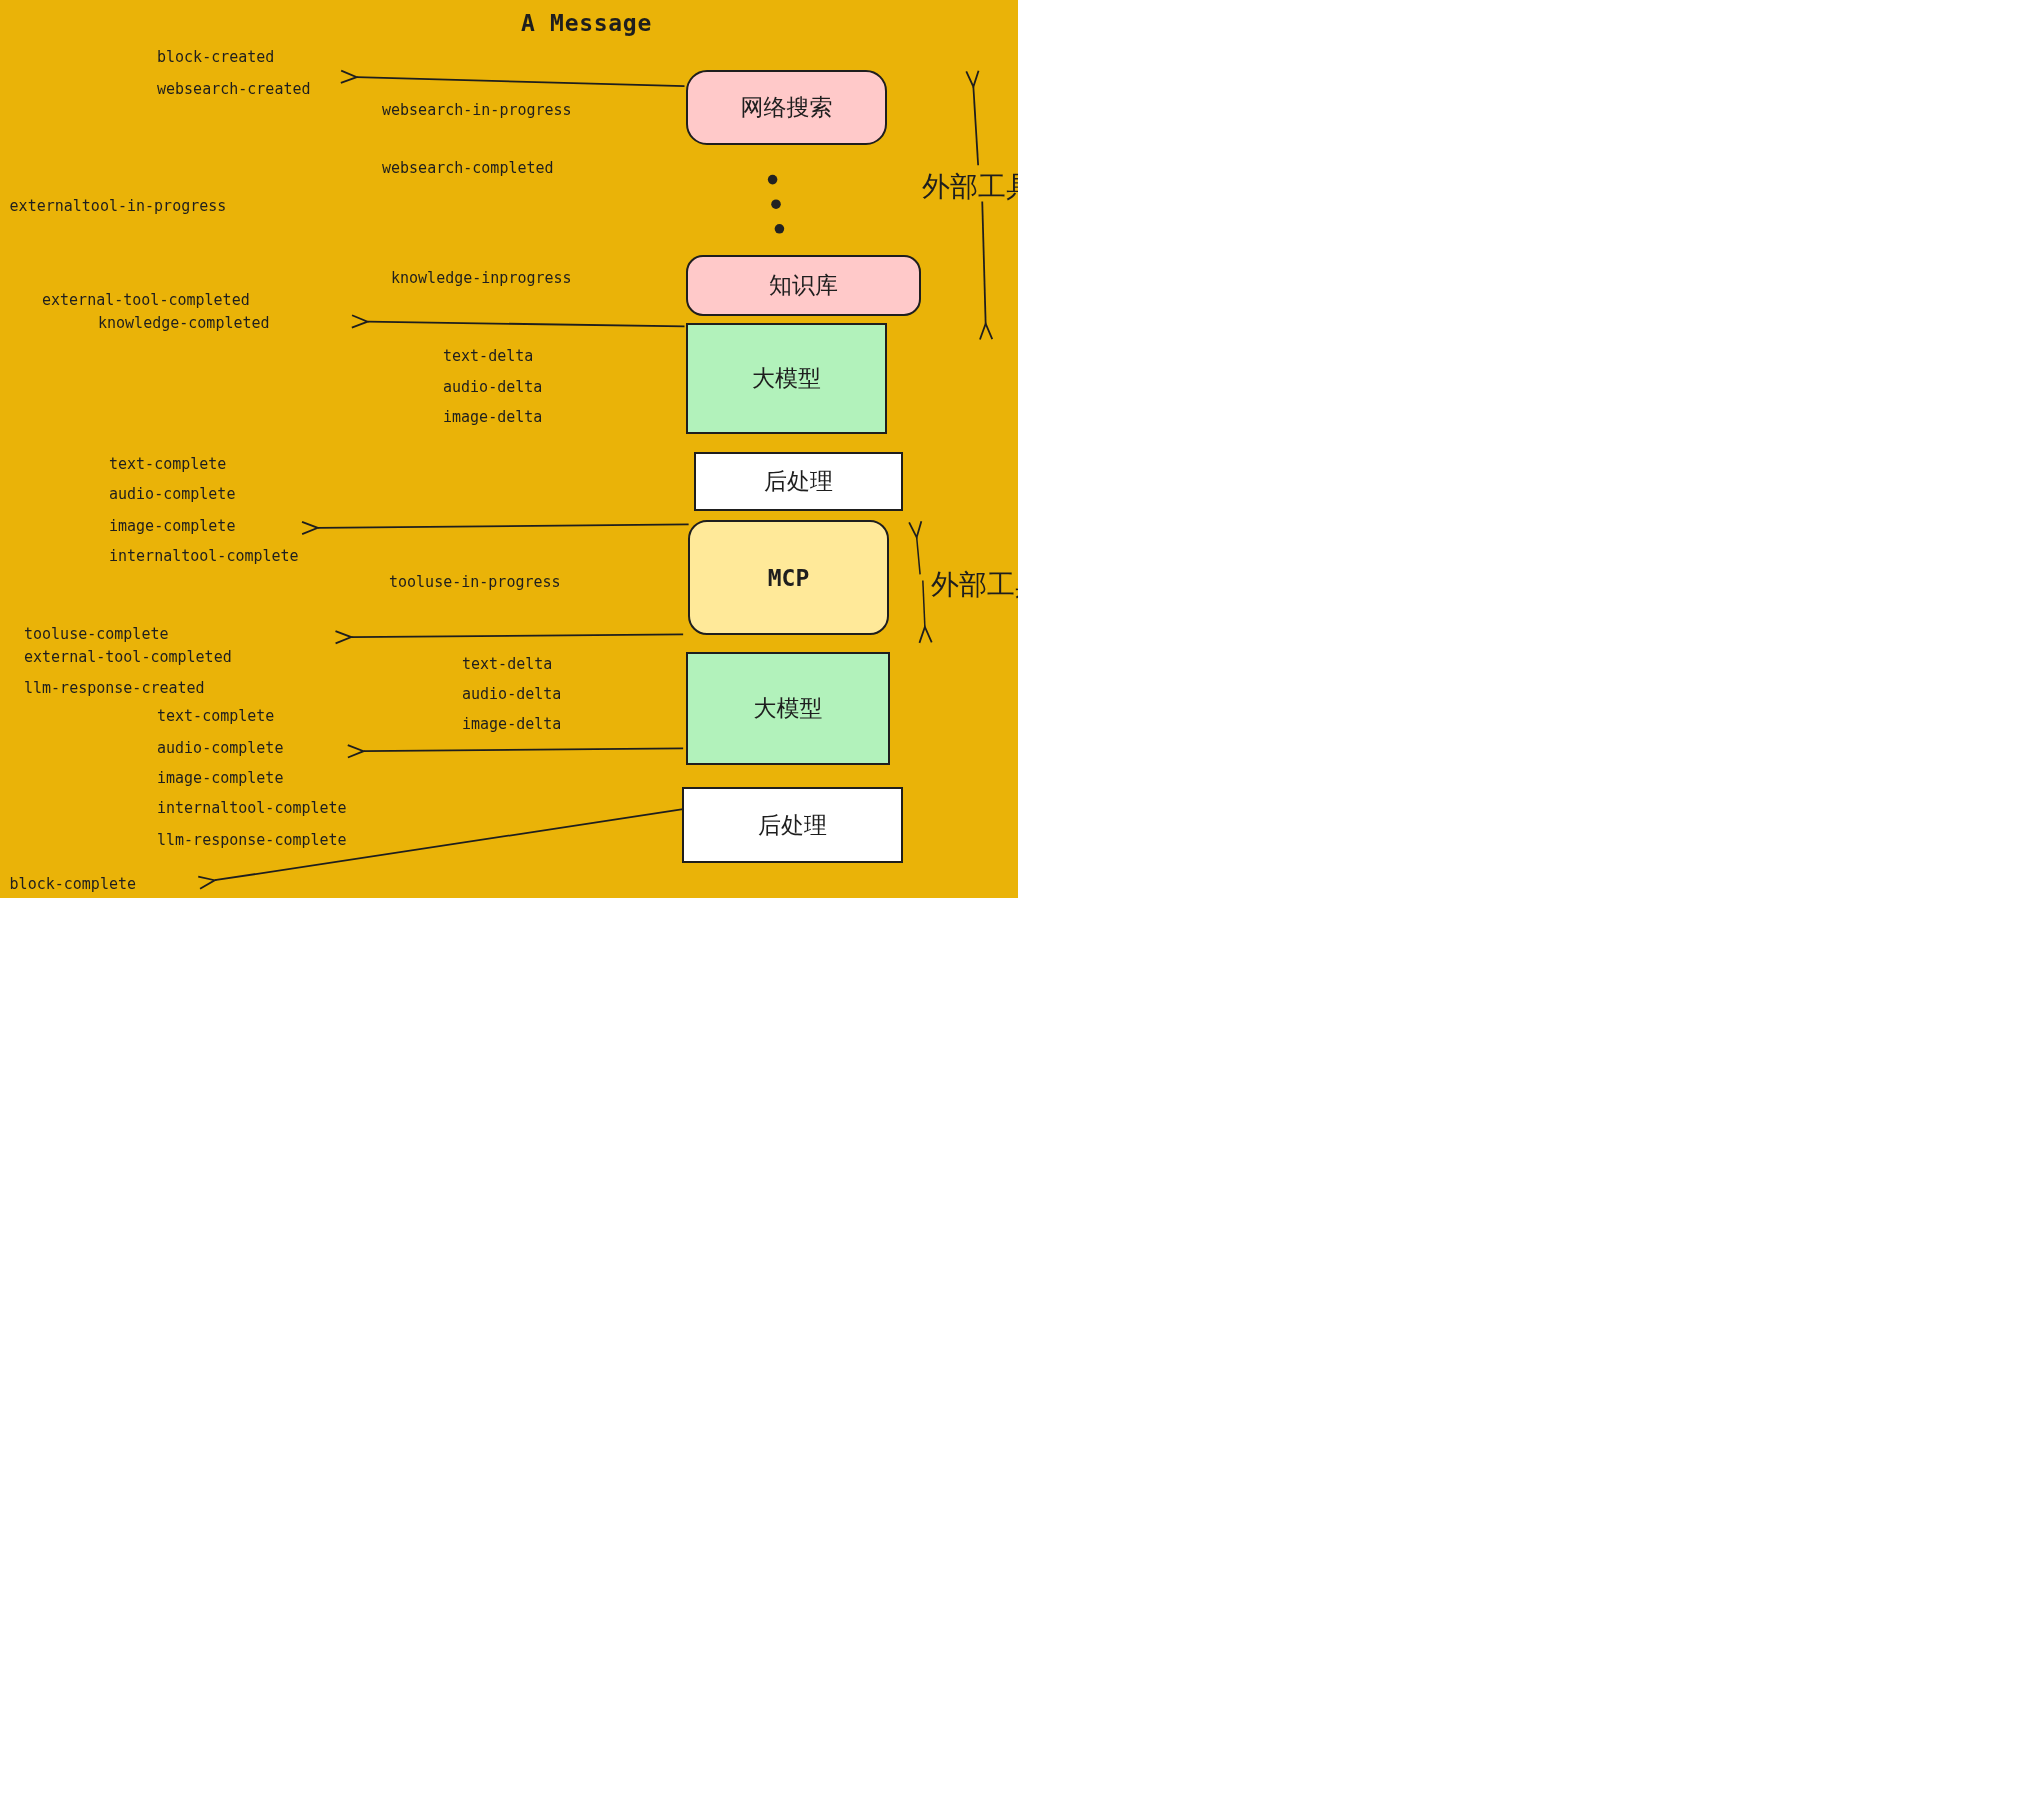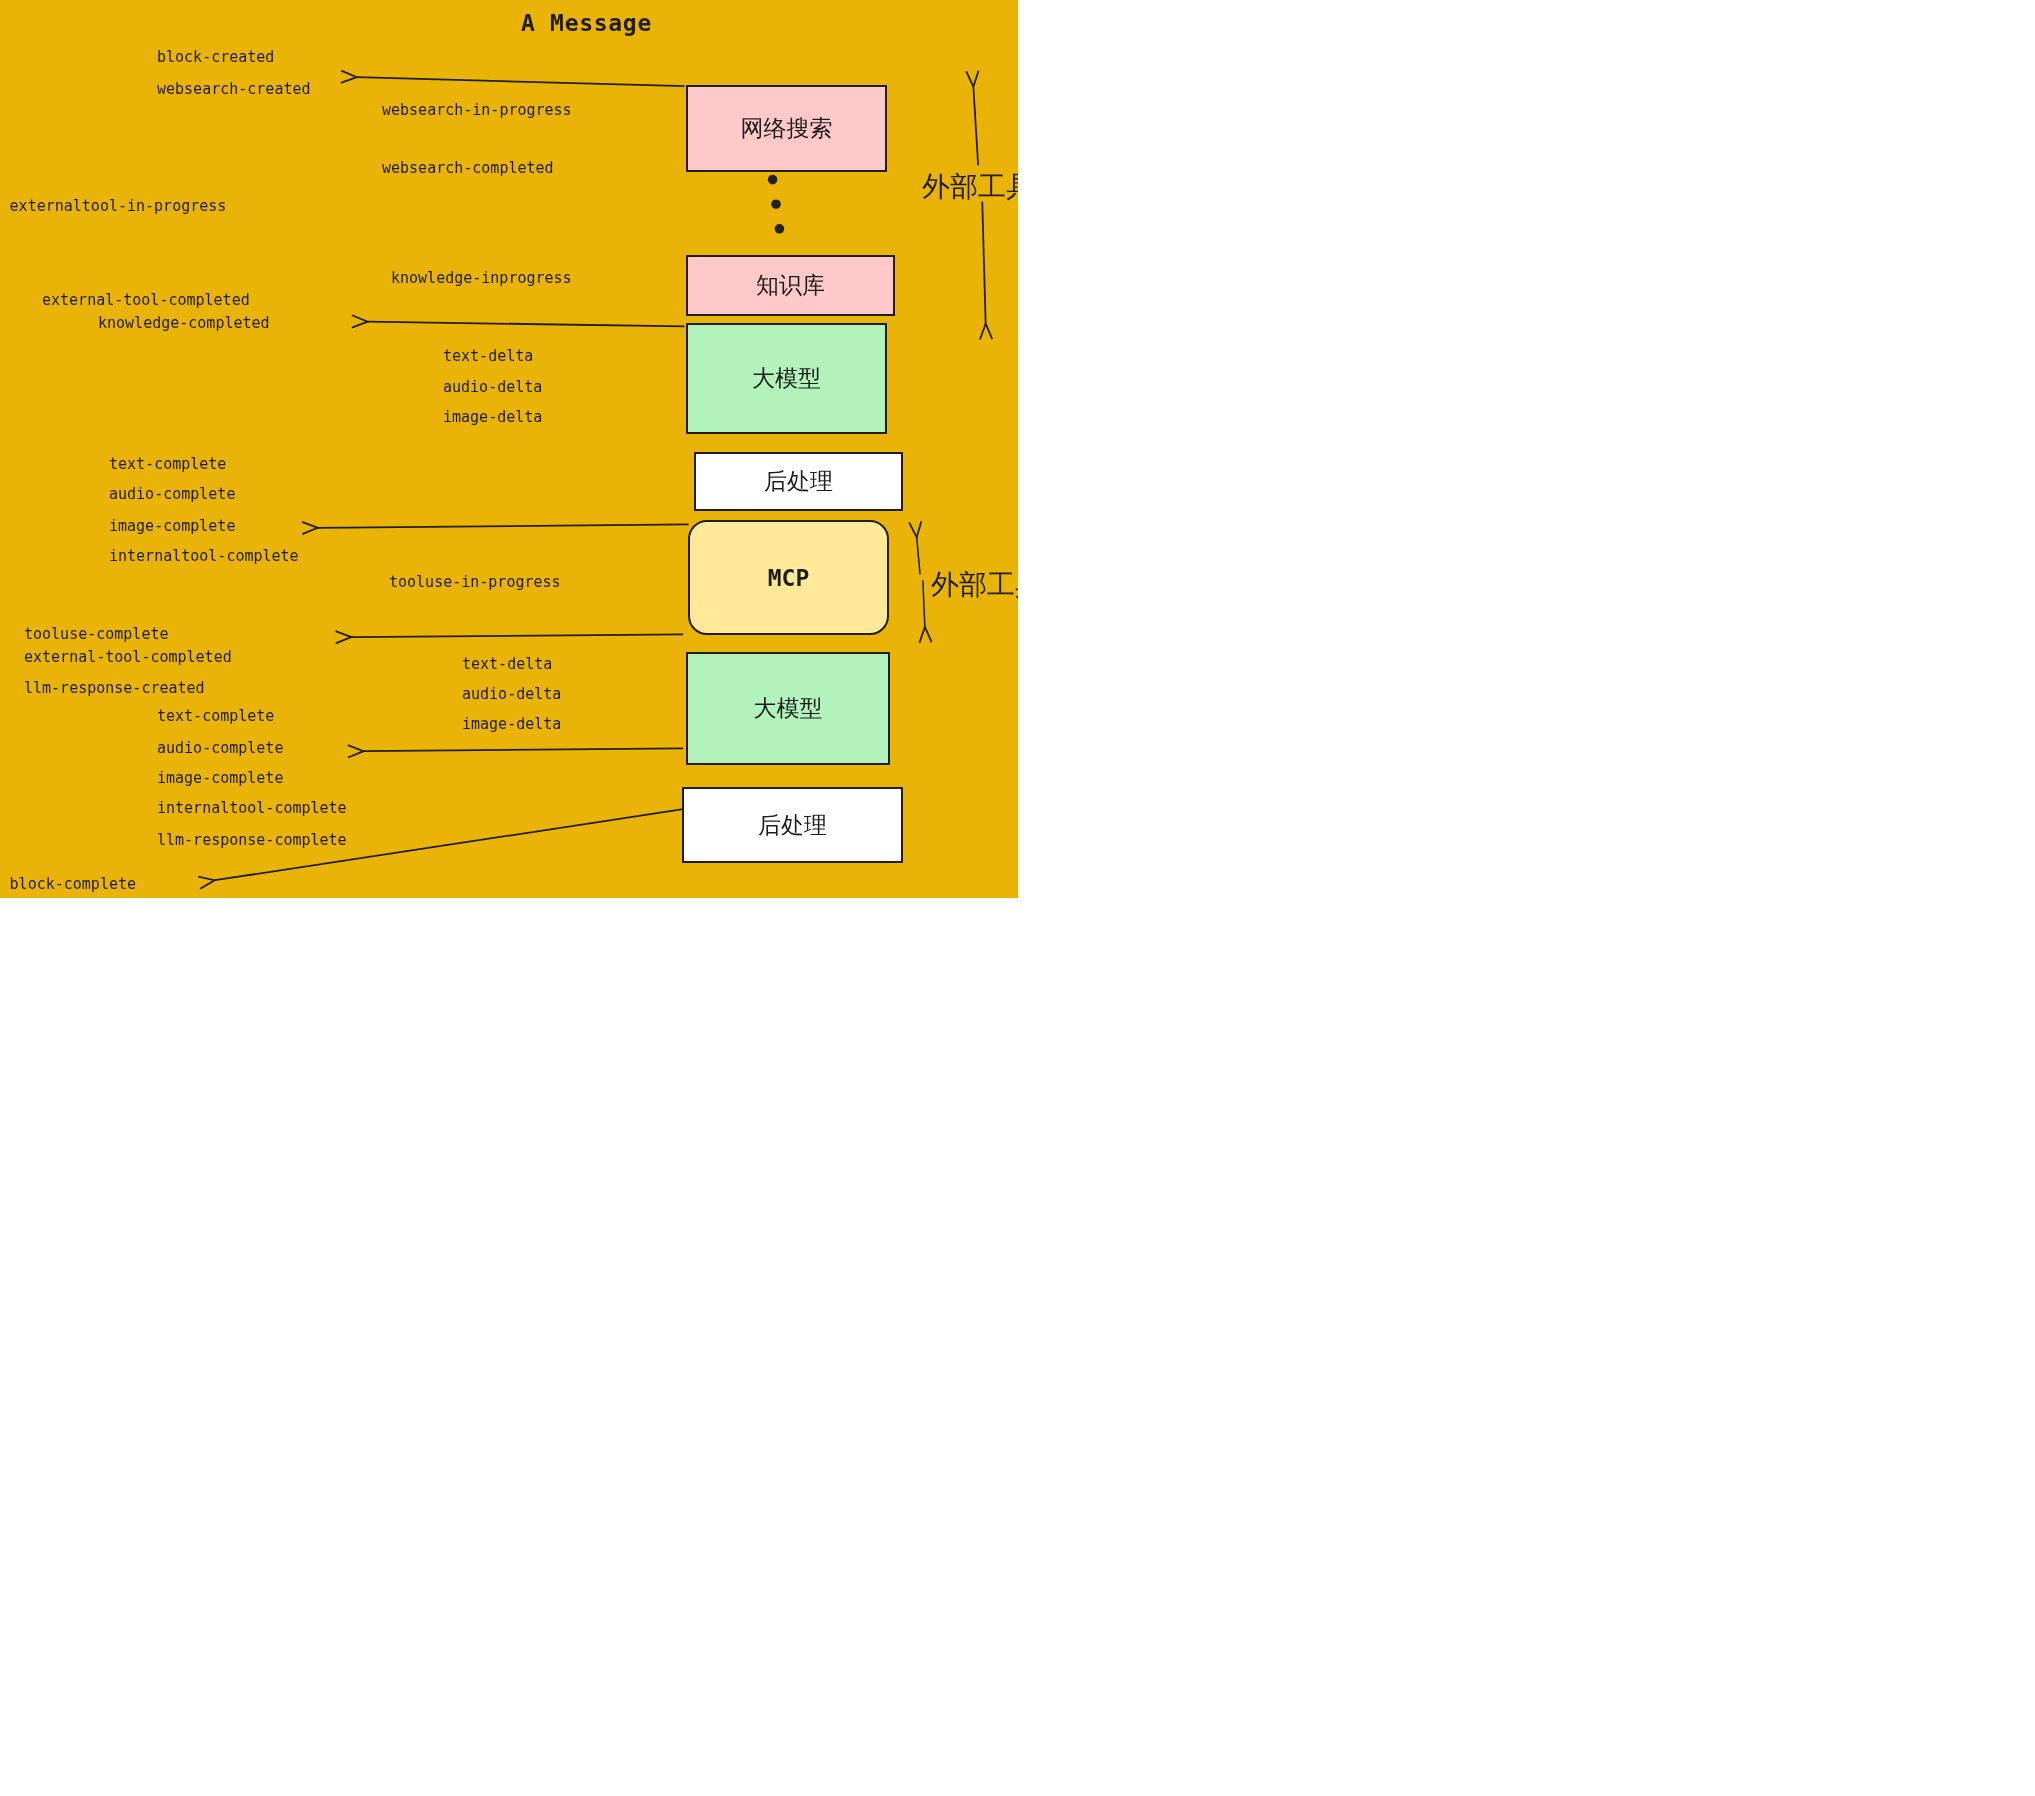--- a/index.html
+++ b/index.html
@@ -98,22 +98,22 @@
   <div class="evt" style="left:462px;top:656px;">text-delta</div>
   <div class="evt" style="left:462px;top:686px;">audio-delta</div>
   <div class="evt" style="left:462px;top:716px;">image-delta</div>
   <div class="evt" style="left:157px;top:708px;">text-complete</div>
   <div class="evt" style="left:157px;top:740px;">audio-complete</div>
   <div class="evt" style="left:157px;top:770px;">image-complete</div>
   <div class="evt" style="left:157px;top:800px;">internaltool-complete</div>
   <div class="evt" style="left:157px;top:832px;">llm-response-complete</div>
   <div class="evt" style="left:9.6px;top:876px;">block-complete</div>
 
-  <div class="node" style="left: 686px; top: 85px; width: 201px; height: 87px; background: rgb(255, 201, 201);">网络搜索</div>
-  <div class="node" style="left: 686px; top: 255px; width: 209px; height: 61px; background: rgb(255, 201, 201);">知识库</div>
+  <div class="node" style="left: 686px; top: 70px; width: 201px; height: 75px; background: rgb(255, 201, 201); border-radius: 21px;">网络搜索</div>
+  <div class="node" style="left: 686px; top: 255px; width: 235px; height: 61px; background: rgb(255, 201, 201); border-radius: 17px;">知识库</div>
   <div class="node" style="left: 686px; top: 323px; width: 201px; height: 111px; background: rgb(178, 242, 187);">大模型</div>
   <div class="node" style="left: 694px; top: 452px; width: 209px; height: 59px; background: rgb(255, 255, 255);">后处理</div>
   <div class="node mono" style="left: 688px; top: 520px; width: 201px; height: 115px; background: rgb(255, 233, 153); border-radius: 19px;">MCP</div>
   <div class="node" style="left: 686px; top: 652px; width: 204px; height: 113px; background: rgb(178, 242, 187);">大模型</div>
   <div class="node" style="left: 682px; top: 787px; width: 221px; height: 76px; background: rgb(255, 255, 255);">后处理</div>
 
   <div class="side-label" style="left:922px;top:168px;">外部工具</div>
   <div class="side-label" style="left:931px;top:566px;">外部工具</div>
 
 </div>

